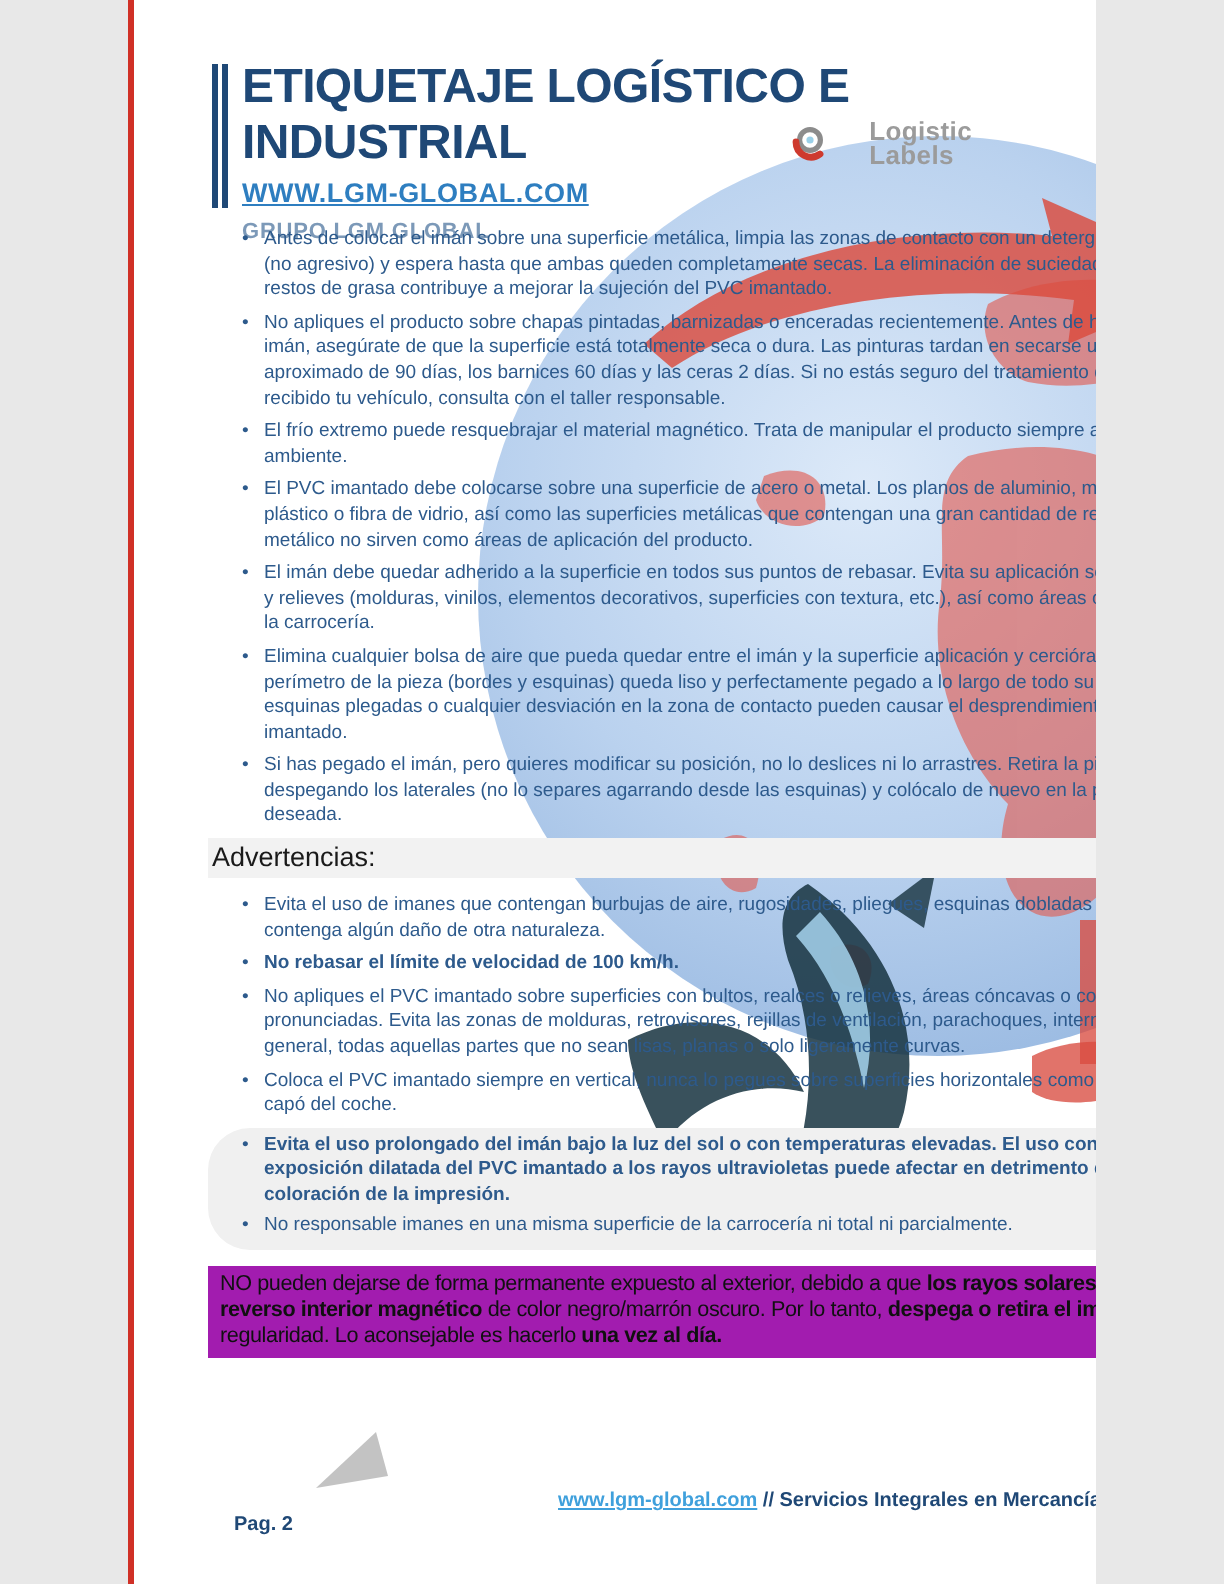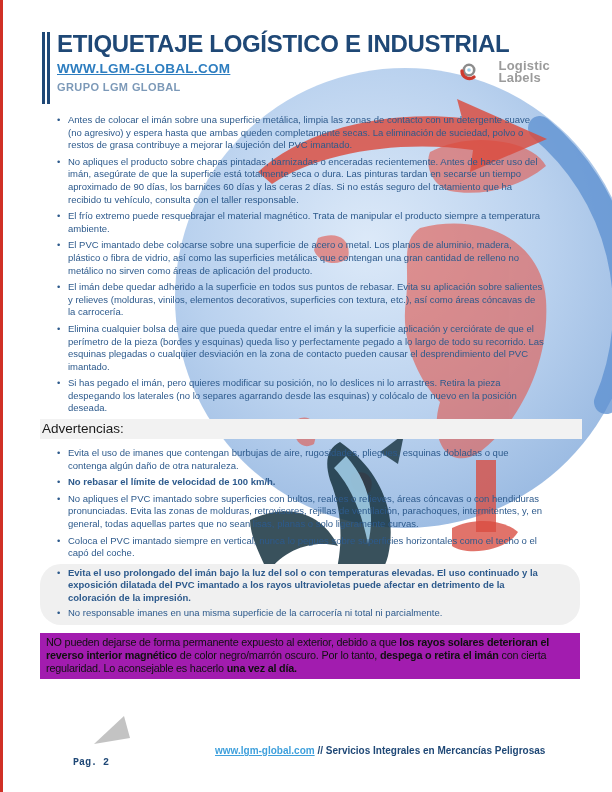--- a/index.html
+++ b/index.html
@@ -1,17 +1,17 @@
 <!DOCTYPE html>
 <html><head>
 <meta charset="utf-8">
 <style>
   html,body{margin:0;padding:0;background:#e8e8e8;}
   .page{
-    position:relative;width:612px;height:792px;margin:0 auto;background:#ffffff;
+    position:relative;width:484px;height:792px;margin:0 auto;background:#ffffff;
     overflow:hidden;font-family:"Liberation Sans",sans-serif;color:#2D5A8C;
   }
   .red-edge{position:absolute;left:0;top:0;width:3px;height:100%;background:#D03026;}
   .watermark{position:absolute;left:0;top:0;z-index:0;pointer-events:none;}
   .content{position:relative;z-index:1;padding-top:30px;}
 
   
   .header{position:relative;margin-left:42px;padding-left:15px;height:76px;}
   .bar{position:absolute;top:2px;width:3px;height:72px;background:#1F4876;}
   .bar.b1{left:0;} .bar.b2{left:5px;}
@@ -33,21 +33,21 @@
   .gray-block ul.blist{margin:0 0 0 17px;}
   .gray-block ul.blist li{margin-bottom:2px;}
 
   
   .highlight{margin:8px 0 0 40px;width:528px;background:#a21caf;color:#101010;
     font-size:10.8px;line-height:12.8px;padding:3px 6px 4px 6px;letter-spacing:-0.2px;}
   .highlight .seg.bold{font-weight:bold;}
 
   
   .footer{position:absolute;left:0;bottom:24px;width:612px;font-size:10px;font-weight:bold;color:#1F4876;z-index:1;}
-  .footer .pag{position:absolute;left:73px;bottom:0;font-family:Liberation Mono, monospace;}
+  .footer .pag{position:absolute;left:53px;bottom:0;}
   .footer .mid{position:absolute;left:215px;bottom:12px;white-space:nowrap;}
   .footer a{color:#3FA0DC;text-decoration:underline;}
 </style>
 </head>
 <body>
 
 <div class="page">
   <div class="red-edge"></div>
 
   <svg class="watermark" width="612" height="792" viewBox="0 0 612 792">

